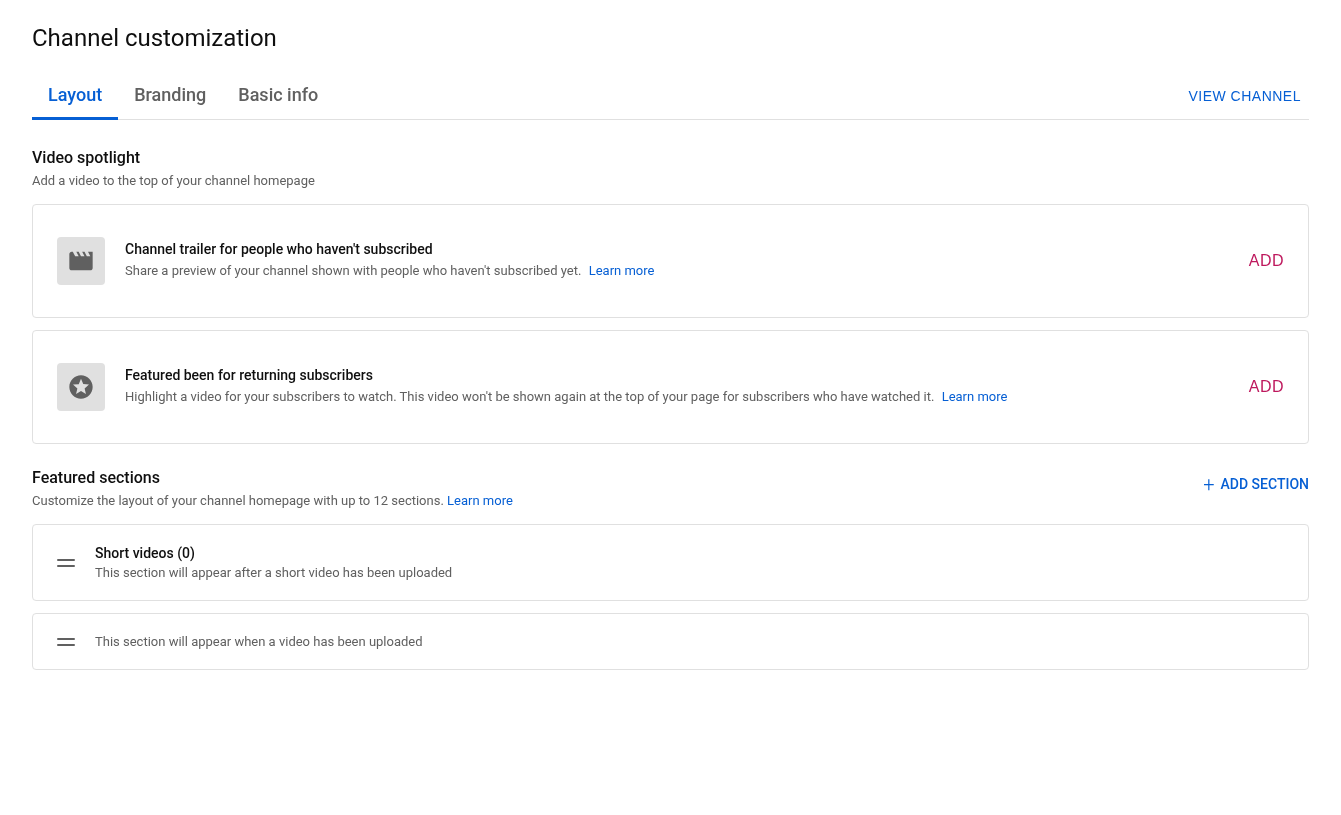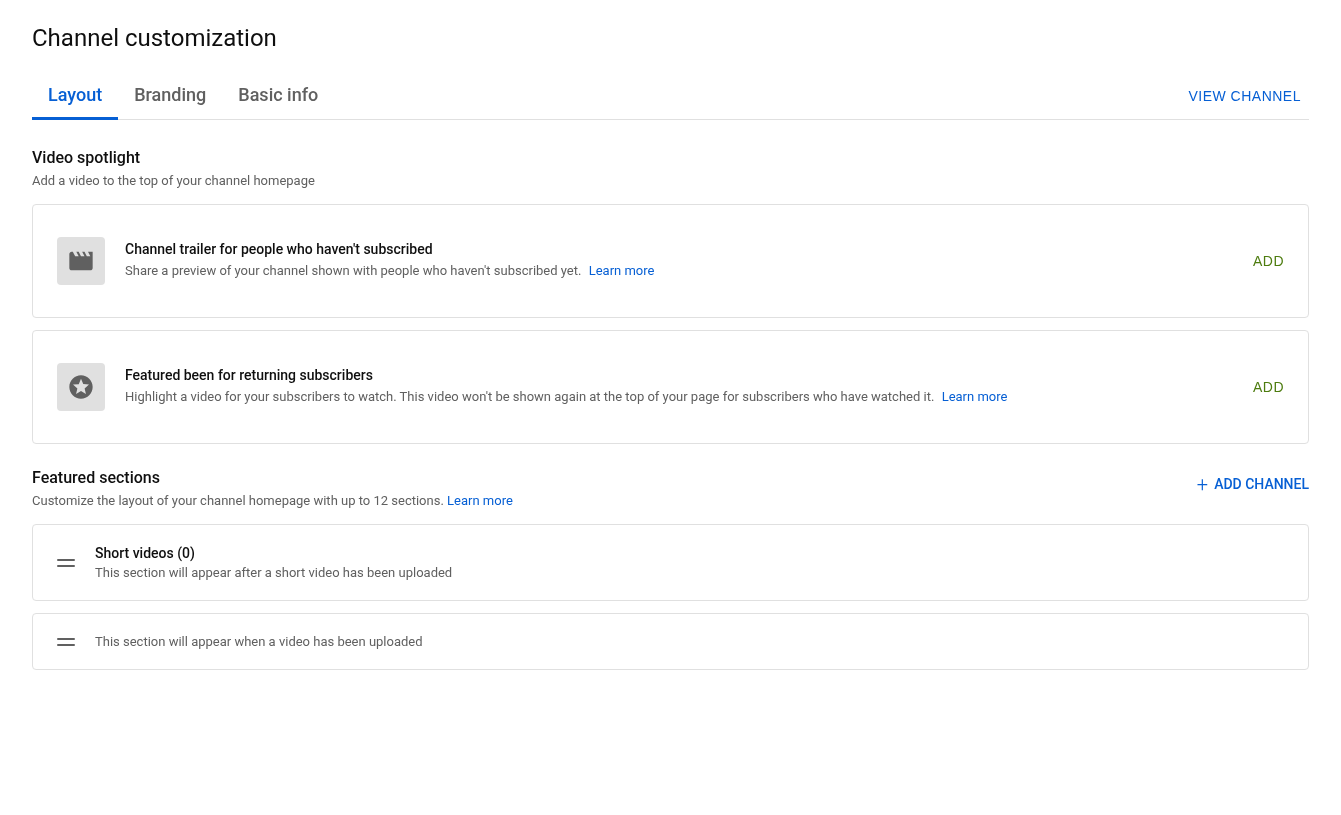--- a/index.html
+++ b/index.html
@@ -97,23 +97,23 @@
       color: #606060;
       line-height: 1.5;
     }
     .card-desc .learn-more {
       color: #065fd4;
       text-decoration: none;
       cursor: pointer;
       margin-left: 4px;
     }
     .card-action {
-      font-size: 14px;
-      font-weight: 500;
-      color: #4d7c0f;
+      font-size: 16px;
+      font-weight: 500;
+      color: #be185d;
       cursor: pointer;
       background: none;
       border: none;
       margin-left: 24px;
       flex-shrink: 0;
       letter-spacing: 0.5px;
       text-transform: uppercase;
     }
     .featured-sections-header {
       display: flex;
@@ -236,21 +236,21 @@
     <div class="featured-sections-header">
       <div class="featured-sections-left">
         <div class="section-title">Featured sections</div>
         <div class="featured-sections-subtitle">
           <span>Customize the layout of your channel homepage with up to 12 sections.</span>
           <a class="learn-more-blue">Learn more</a>
         </div>
       </div>
       <div class="featured-sections-right">
         <span class="add-section-plus">+</span>
-        <span>ADD CHANNEL</span>
+        <span>ADD SECTION</span>
       </div>
     </div>
 
     <div class="section-card">
       <div class="drag-handle">
         <span></span>
         <span></span>
       </div>
       <div class="section-card-content">
         <div class="section-card-title">Short videos (0)</div>

